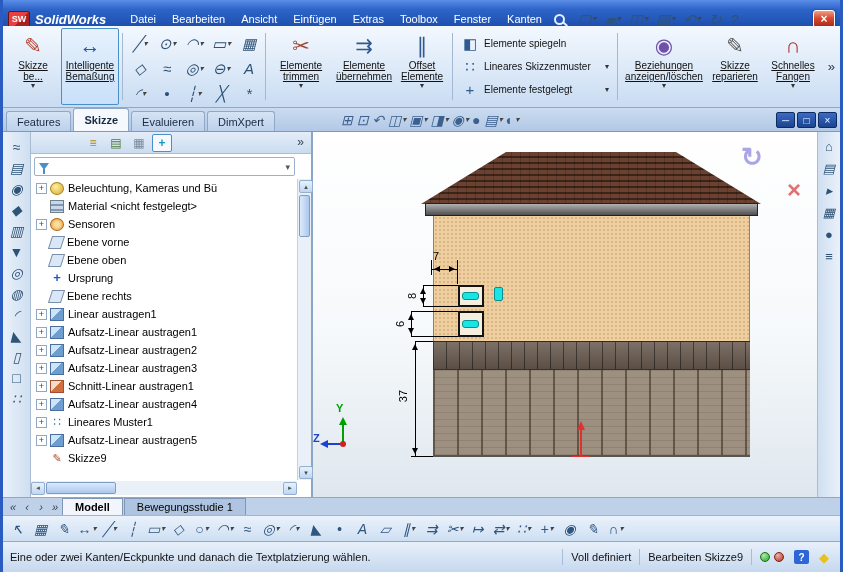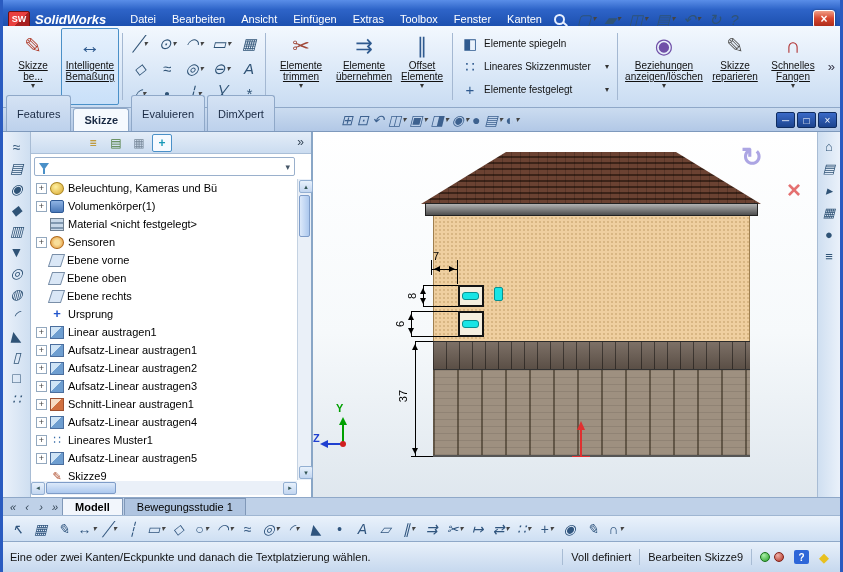--- a/index.html
+++ b/index.html
@@ -50,21 +50,21 @@
   .hbtn .blabel { font-size:10px; color:#111; white-space:nowrap; }
   .hbtn .bcaret { font-size:8px; color:#333; margin-left:auto; }
   .w64{width:64px;} .w62{width:62px;} .w58{width:58px;} .w56{width:56px;} .w54{width:54px;} .w86{width:86px;} .w60{width:60px;}
   .overflow { align-self:center; font-size:13px; color:#334; padding:0 3px; margin-left:auto; }
 
   
   .tabrow { position:absolute; top:108px; left:0; right:0; height:24px;
     background:linear-gradient(#CBDCF0,#B2C8E6); border-bottom:1px solid #7E99BC;
     display:flex; align-items:flex-end; padding:0 3px; }
   .rtabs { display:flex; align-items:flex-end; }
-  .rtab { height:36px; padding:0 10px; display:flex; align-items:center;
+  .rtab { height:20px; padding:0 10px; display:flex; align-items:center;
     background:linear-gradient(#D5E3F4,#BDD1EC); border:1px solid #8FA8C8; border-bottom:none;
     border-radius:3px 3px 0 0; margin-right:2px; font-size:11px; color:#1A2A44; }
   .rtab.active { background:#F5F9FE; font-weight:bold; height:23px; }
   .viewtools { display:flex; align-items:center; gap:3px; margin-left:64px; height:100%; }
   .viewtools .g { font-size:14px; color:#3D618F; }
   .mdis { margin-left:auto; display:flex; gap:2px; align-items:center; padding-bottom:3px; }
   .mdib { width:19px; height:16px; background:linear-gradient(#3A6AC8,#1C448E); border:1px solid #0F2C60;
     color:#FFF; font-size:10px; display:flex; align-items:center; justify-content:center; border-radius:2px; }
 
   
@@ -558,25 +558,20 @@
         <span class="fcaret">▾</span>
       </div>
       <div class="tree">
 
           <div class="trow">
             <span class="texp plus"></span>
             <span class="tico lighting"></span>
             <span class="tlabel">Beleuchtung, Kameras und Bü</span>
           </div>
 
-          <div class="trow">
-            <span class="texp plus"></span>
-            <span class="tico solids"></span>
-            <span class="tlabel">Volumenkörper(1)</span>
-          </div>
 
           <div class="trow">
             <span class="texp none"></span>
             <span class="tico material"></span>
             <span class="tlabel">Material &lt;nicht festgelegt&gt;</span>
           </div>
 
           <div class="trow">
             <span class="texp plus"></span>
             <span class="tico sensors"></span>
@@ -590,28 +585,28 @@
           </div>
 
           <div class="trow">
             <span class="texp none"></span>
             <span class="tico plane"></span>
             <span class="tlabel">Ebene oben</span>
           </div>
 
           <div class="trow">
             <span class="texp none"></span>
+            <span class="tico origin"></span>
+            <span class="tlabel">Ursprung</span>
+          </div>
+
+          <div class="trow">
+            <span class="texp none"></span>
             <span class="tico plane"></span>
             <span class="tlabel">Ebene rechts</span>
-          </div>
-
-          <div class="trow">
-            <span class="texp none"></span>
-            <span class="tico origin"></span>
-            <span class="tlabel">Ursprung</span>
           </div>
 
           <div class="trow">
             <span class="texp plus"></span>
             <span class="tico extrude"></span>
             <span class="tlabel">Linear austragen1</span>
           </div>
 
           <div class="trow">
             <span class="texp plus"></span>

